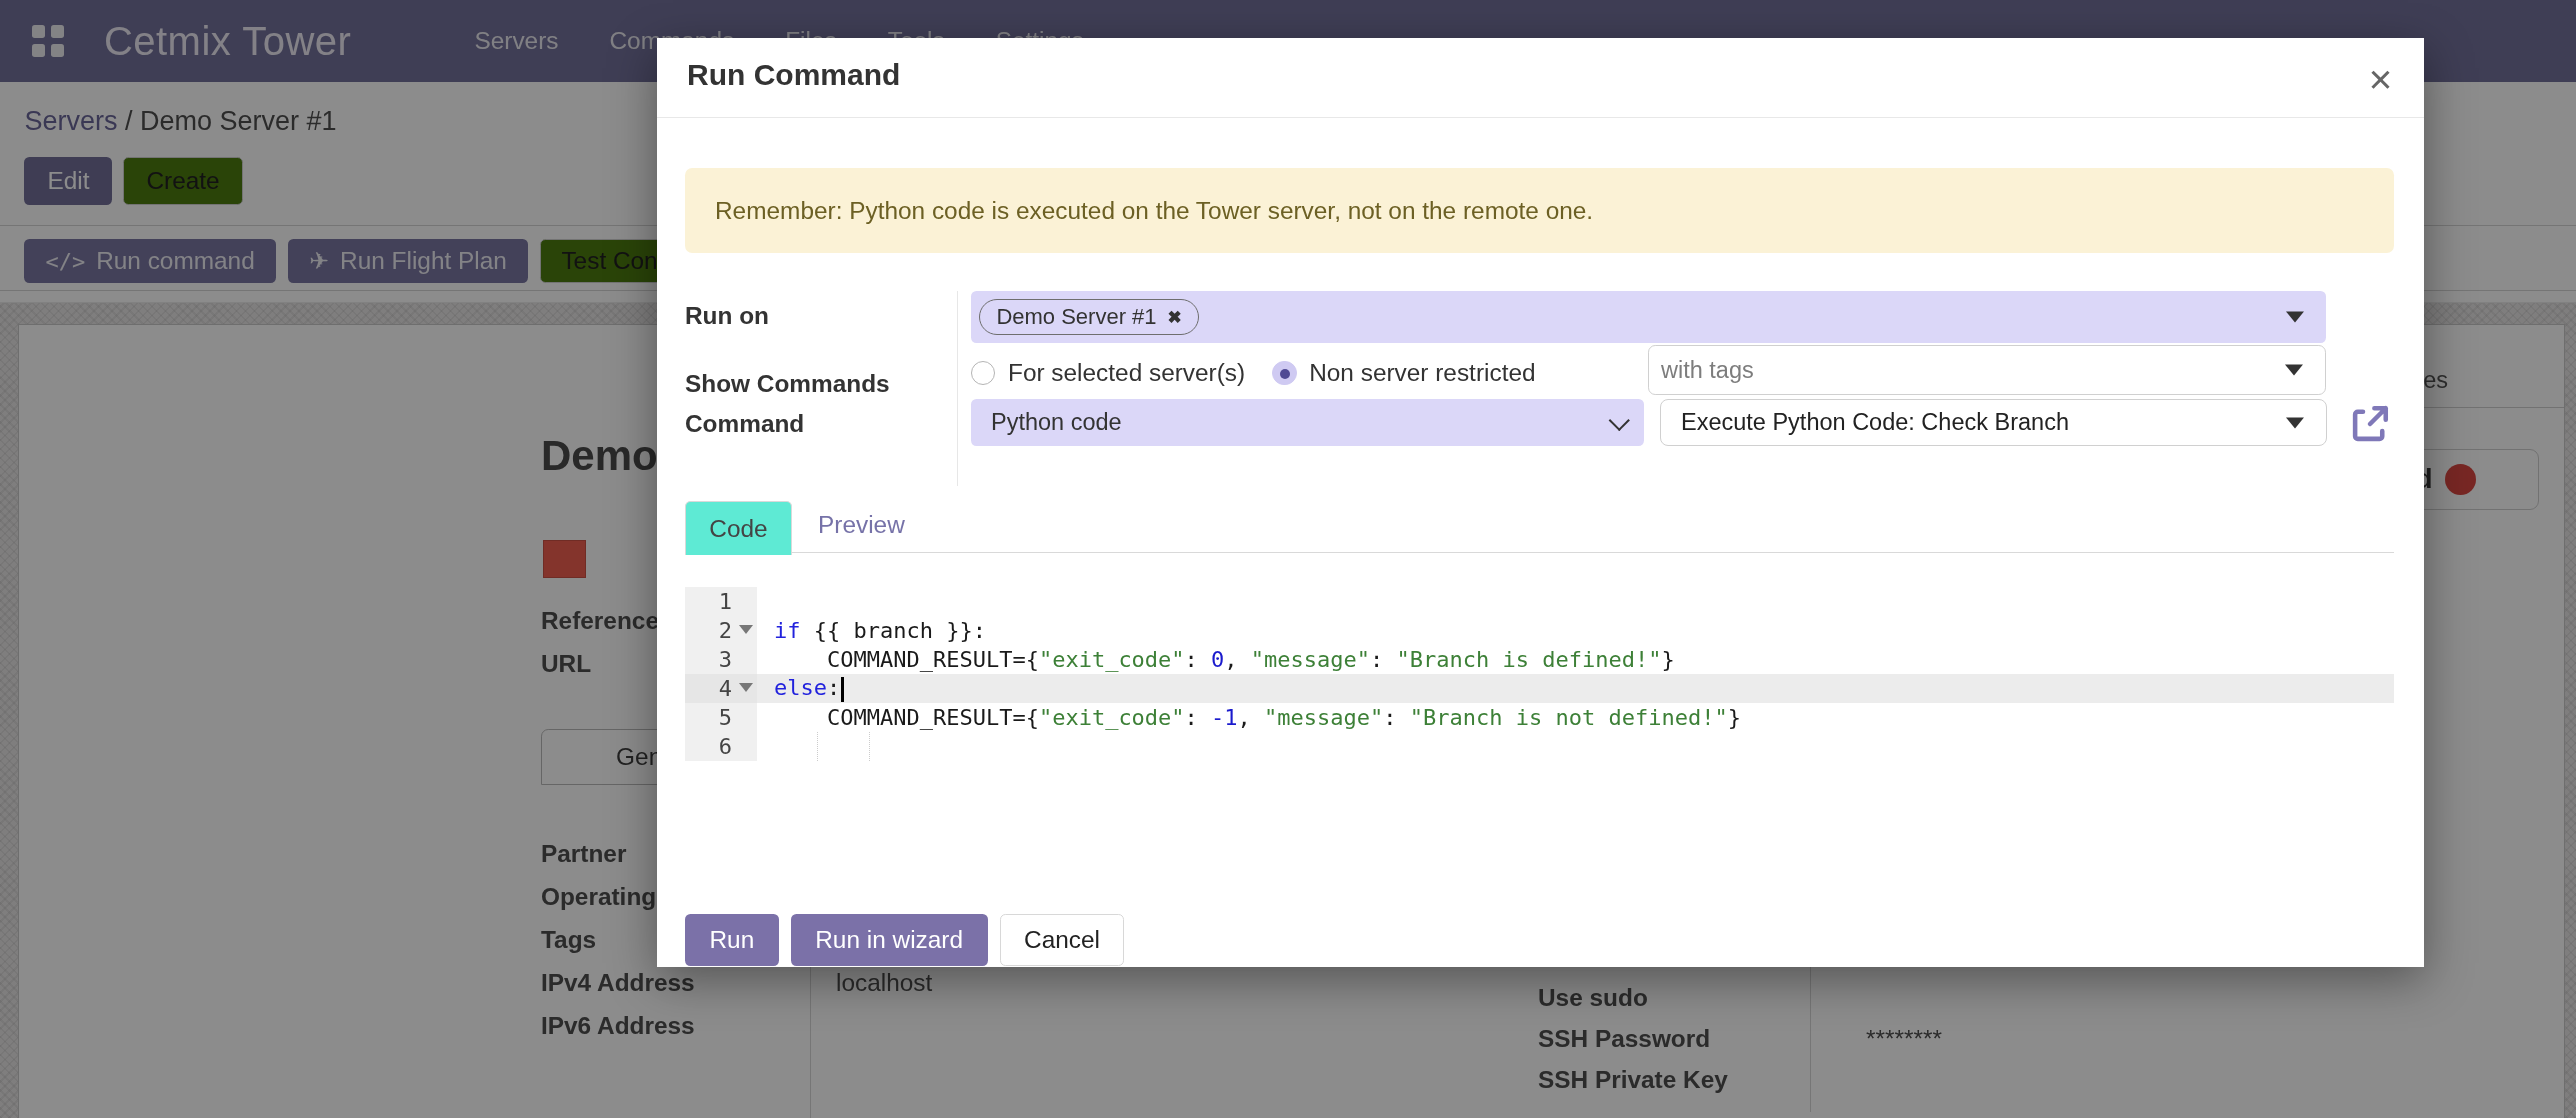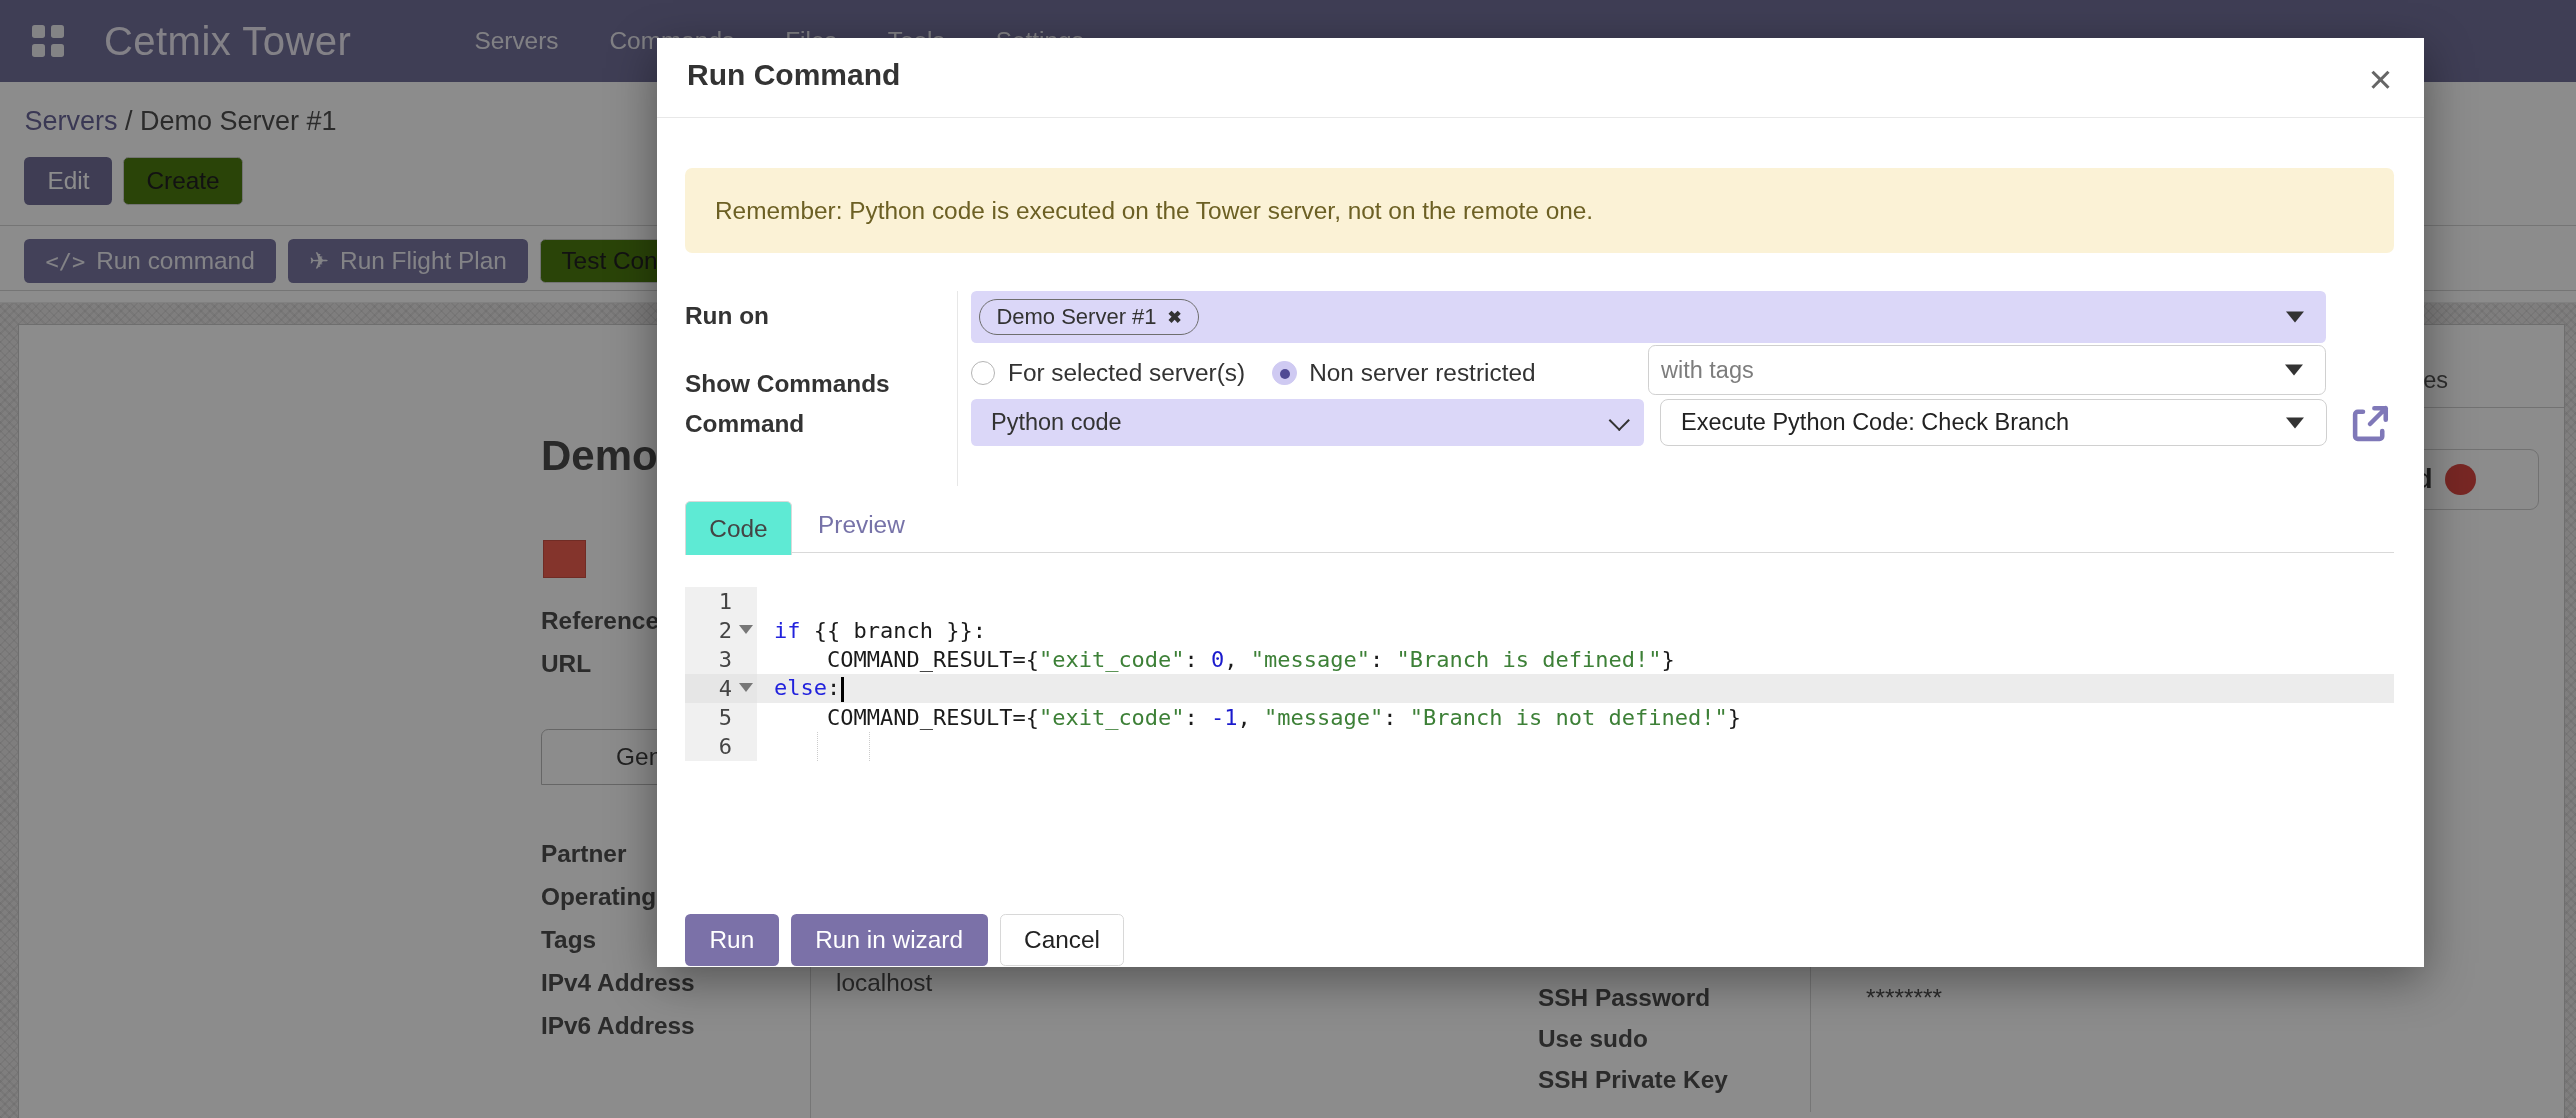--- a/index.html
+++ b/index.html
@@ -204,26 +204,26 @@
             <div class="fld-value"></div>
           </div>
         </div>
       <div class="v-div" style="left:791px;top:638px;height:157px"></div>
       <div class="group right" style="left:1519px;top:618px">
           <div class="row">
             <div class="fld-label">SSH Username</div>
             <div class="fld-value">admin</div>
           </div>
           <div class="row">
+            <div class="fld-label">Use sudo</div>
+            <div class="fld-value"></div>
+          </div>
+          <div class="row">
             <div class="fld-label">SSH Password</div>
             <div class="fld-value">********</div>
-          </div>
-          <div class="row">
-            <div class="fld-label">Use sudo</div>
-            <div class="fld-value"></div>
           </div>
           <div class="row">
             <div class="fld-label">SSH Private Key</div>
             <div class="fld-value"></div>
           </div>
         </div>
       <div class="v-div" style="left:1791px;top:621px;height:166px"></div>
     </div>
   </div>
 

